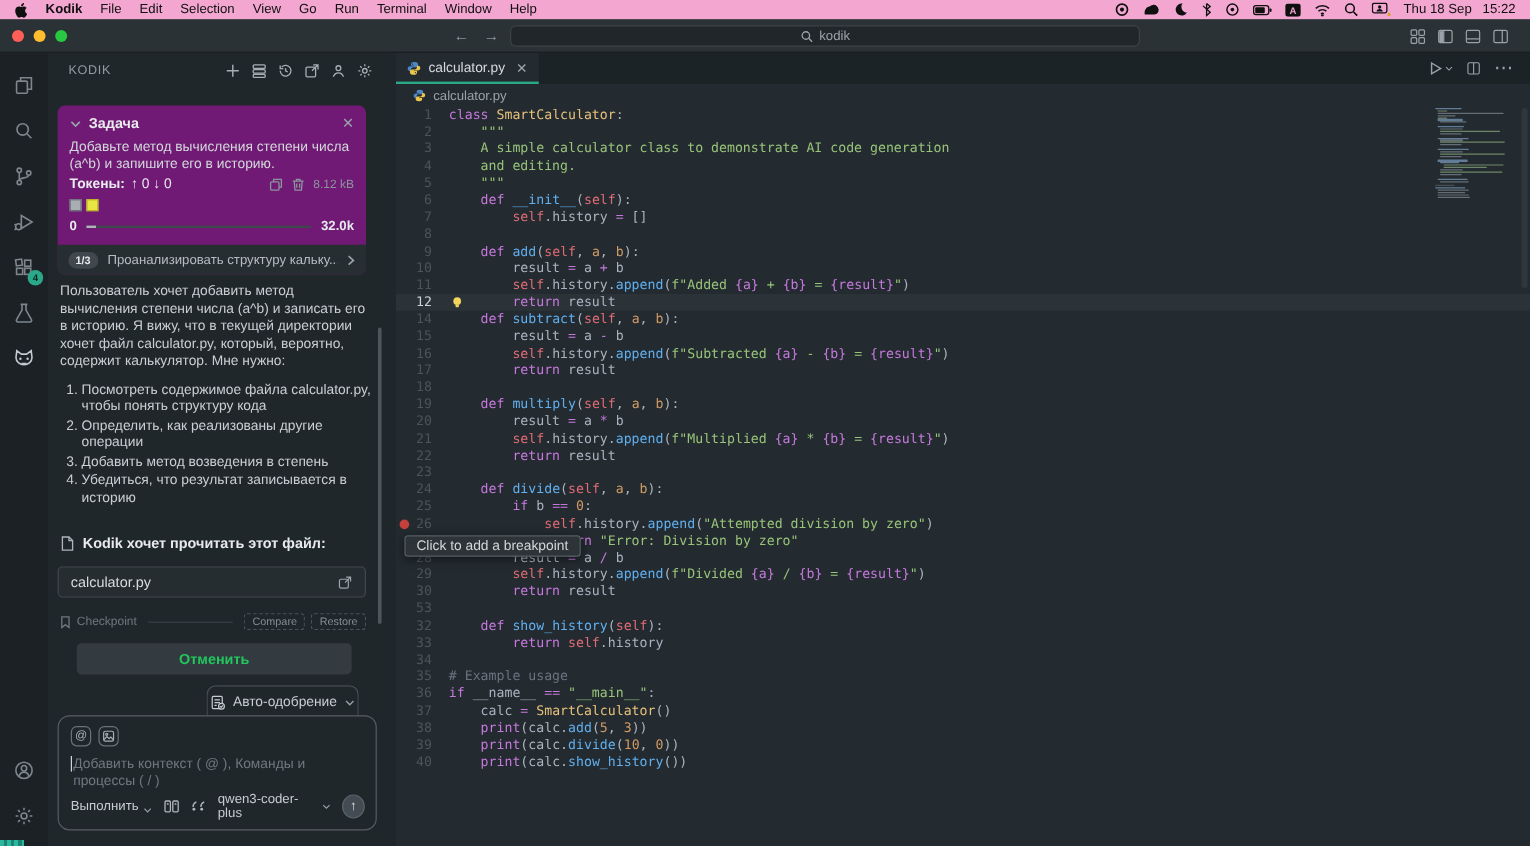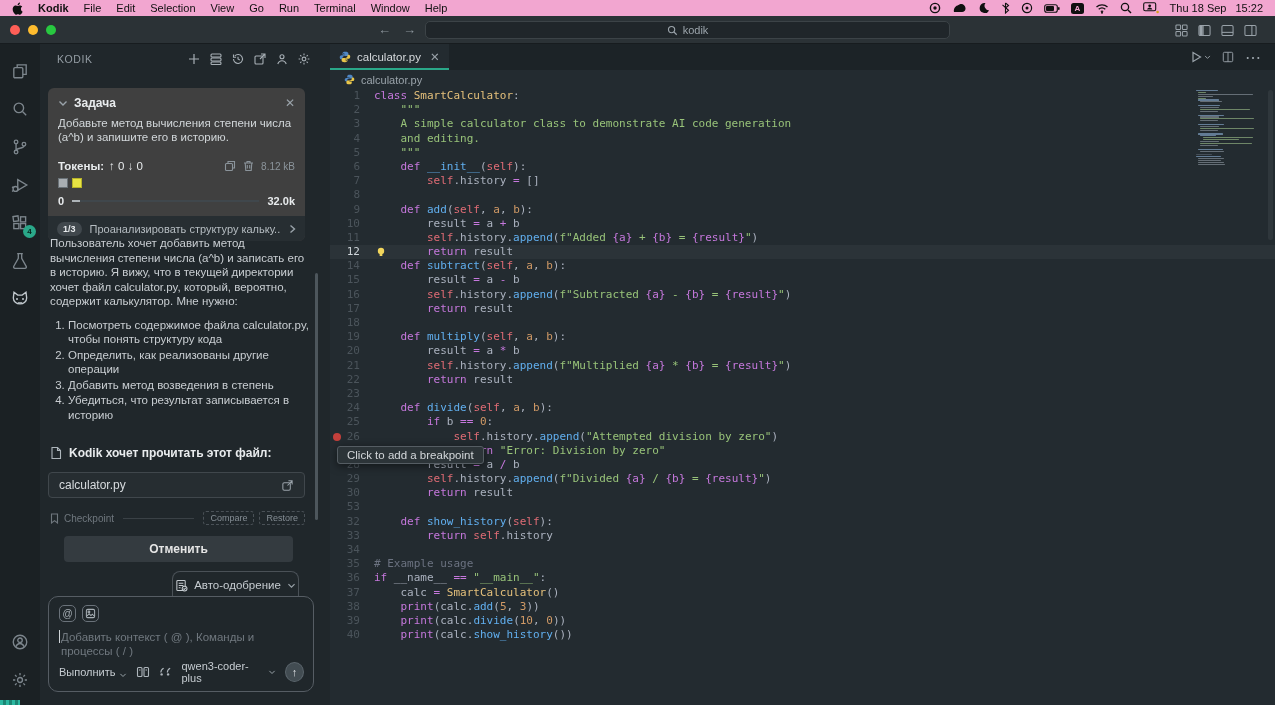--- a/index.html
+++ b/index.html
@@ -29,25 +29,25 @@
   .aicon.active{color:#c2c9ce}
   .abadge{position:absolute;right:-4px;bottom:-3px;min-width:13px;height:13px;border-radius:7px;background:#2aa889;color:#06231b;font-size:8px;font-weight:bold;display:flex;align-items:center;justify-content:center}
   .abar-bottom{position:absolute;bottom:6px;left:0;right:0;display:flex;flex-direction:column;align-items:center}
   .teal-strip{position:absolute;bottom:0;left:0;width:20px;height:5px;background:repeating-linear-gradient(90deg,#2bb7a0 0 3px,#1b8573 3px 6px)}
   
   .sidepanel{width:290px;background:#20272b;position:relative;flex:none;font-size:11.5px}
   .sp-head{position:absolute;top:6px;left:17px;right:19px;height:18px;display:flex;align-items:center}
   .sp-title{font-size:10.5px;letter-spacing:.6px;color:#949da4}
   .sp-icons{margin-left:auto;display:flex;gap:8px;color:#a7afb5}
   
-  .task{position:absolute;left:8px;right:25px;top:44px;background:#404040;border-radius:6px;padding:8px 10px 0}
+  .task{position:absolute;left:8px;right:25px;top:44px;background:#701a75;border-radius:6px;padding:8px 10px 0}
   .task-head{display:flex;align-items:center;gap:6px;color:#e8ebed;font-weight:bold;font-size:12px}
   .task-head .x{margin-left:auto;color:#9aa3aa;font-weight:normal}
   .task-desc{margin-top:6px;color:#d2d7da;line-height:14px}
-  .tok-row{margin-top:16px;display:flex;align-items:center;color:#e8ebed;font-size:11.5px}
+  .tok-row{margin-top:4px;display:flex;align-items:center;color:#e8ebed;font-size:11.5px}
   .tok-row b{margin-right:5px}
   .tok-icons{margin-left:auto;display:flex;align-items:center;gap:7px;color:#8b949b}
   .tok-size{font-size:10px;color:#8b949b}
   .sq-row{margin-top:6px;display:flex;gap:4px}
   .sq{width:10px;height:10px;border:1px solid #6a7278}
   .prog-row{margin-top:7px;display:flex;align-items:center;gap:8px;color:#e8ebed;font-weight:bold;font-size:11px}
   .prog-track{flex:1;height:2px;background:#40474c;position:relative}
   .prog-fill{position:absolute;left:0;top:0;height:2px;background:#aeb4b8}
   .step{margin:9px -10px 0;background:#272e32;border-radius:0 0 6px 6px;height:25px;display:flex;align-items:center;padding:0 9px;gap:8px}
   .step-badge{background:#41484d;color:#e8ebed;font-size:9px;font-weight:bold;border-radius:8px;padding:2px 6px}
@@ -57,21 +57,21 @@
   .resp{position:absolute;left:10px;right:21px;top:192px;color:#c9ced2;line-height:14.5px}
   .resp ol{margin:9px 0 0 3px;padding-left:15px}
   .resp li{margin-bottom:1px}
   .resp .p2{margin-top:9px}
   .filereq{position:absolute;left:10px;top:402px;display:flex;align-items:center;gap:7px;color:#e8ebed;font-weight:bold;font-size:12px}
   .filecard{position:absolute;left:8px;right:25px;top:428px;height:26px;border:1px solid #40474c;background:#262d31;border-radius:4px;display:flex;align-items:center;padding:0 10px;color:#d7dbde;font-size:12px}
   .filecard .open{margin-left:auto;color:#9aa3aa}
   .chkrow{position:absolute;left:10px;right:25px;top:467px;display:flex;align-items:center;gap:5px;color:#6f777e;font-size:10px}
   .chkline{flex:1;border-top:1px solid #3a4146;margin:0 4px}
   .chkbtn{border:1px dashed #4a5157;border-radius:3px;padding:1px 6px;color:#858e95;font-size:9px}
-  .cancel{position:absolute;left:24px;right:37px;top:492px;height:26px;background:#343b40;border-radius:4px;display:flex;align-items:center;justify-content:center;color:#e5e5e5;font-weight:bold;font-size:12px}
+  .cancel{position:absolute;left:24px;right:37px;top:492px;height:26px;background:#343b40;border-radius:4px;display:flex;align-items:center;justify-content:center;color:#22c55e;font-weight:bold;font-size:12px}
   .auto{position:absolute;top:527px;left:132px;width:127px;height:27px;border:1px solid #4a5157;border-bottom:none;border-radius:8px 8px 0 0;display:flex;align-items:center;justify-content:center;gap:6px;color:#c6ccd1;font-size:11.5px;background:#20272b}
   .inputbox{position:absolute;left:8px;right:16px;top:552px;bottom:13px;border:1.5px solid #565d64;border-radius:10px;background:#20272b;padding:8px 10px}
   .in-icons{display:flex;gap:6px}
   .inbtn{width:17px;height:17px;border:1px solid #6a727a;border-radius:5px;color:#a7afb5;display:flex;align-items:center;justify-content:center;font-size:10px}
   .placeholder{margin-top:8px;color:#70787f;line-height:14px;display:flex}
   .caret{width:1px;height:13px;background:#d0d5d9;margin-right:1px;flex:none}
   .in-bottom{position:absolute;left:10px;right:9px;bottom:7px;display:flex;align-items:center;gap:9px;color:#c6ccd1;font-size:11px}
   .send{margin-left:auto;width:20px;height:20px;border-radius:50%;background:#424c52;border:1px solid #5a646b;color:#dfe3e6;display:flex;align-items:center;justify-content:center;font-size:11px}
   .chev{color:#9aa3aa}
   .spscroll{position:absolute;left:275px;top:229px;width:3px;height:247px;background:#4d565c;border-radius:2px}

